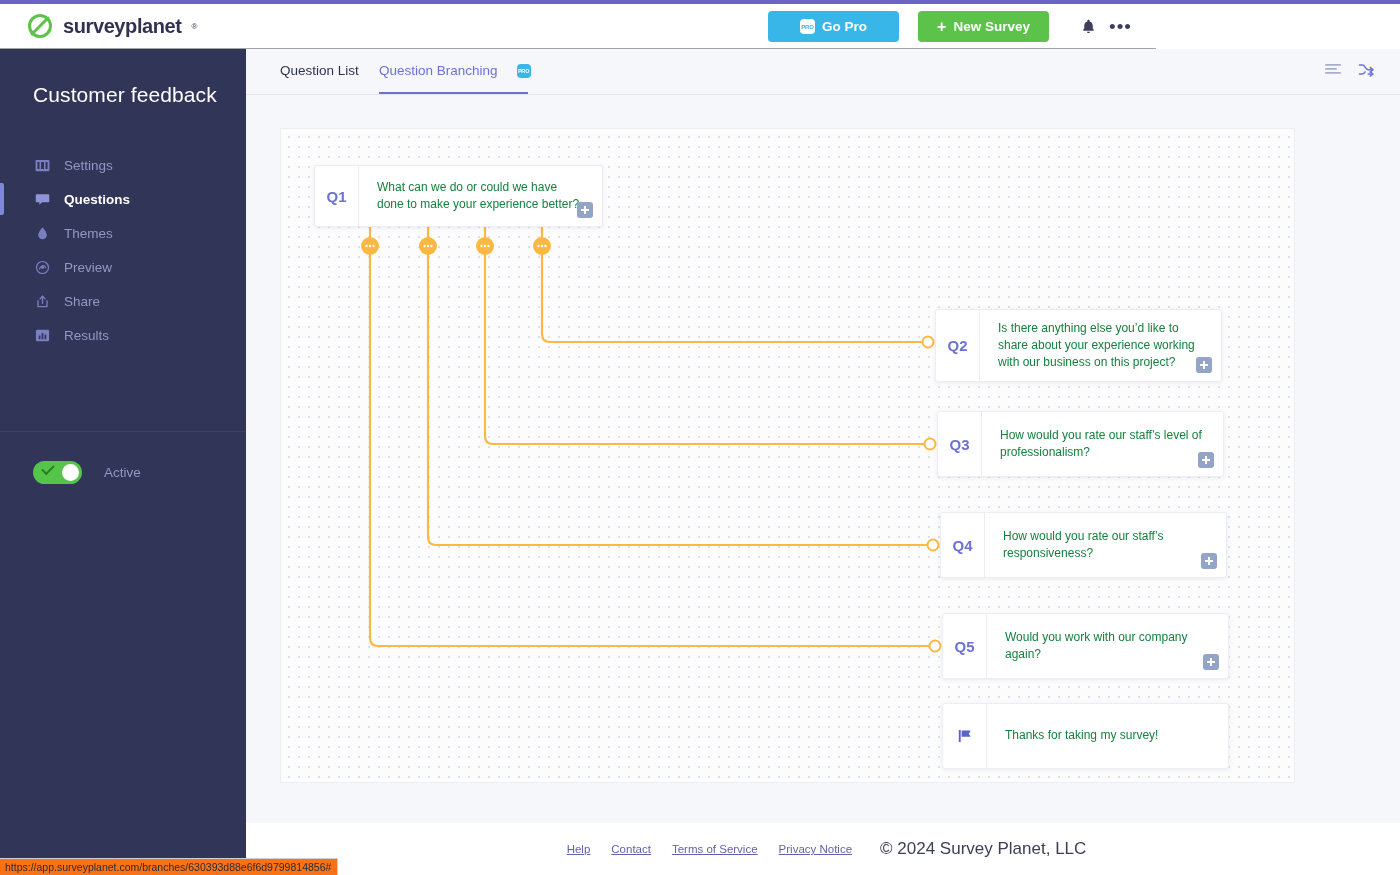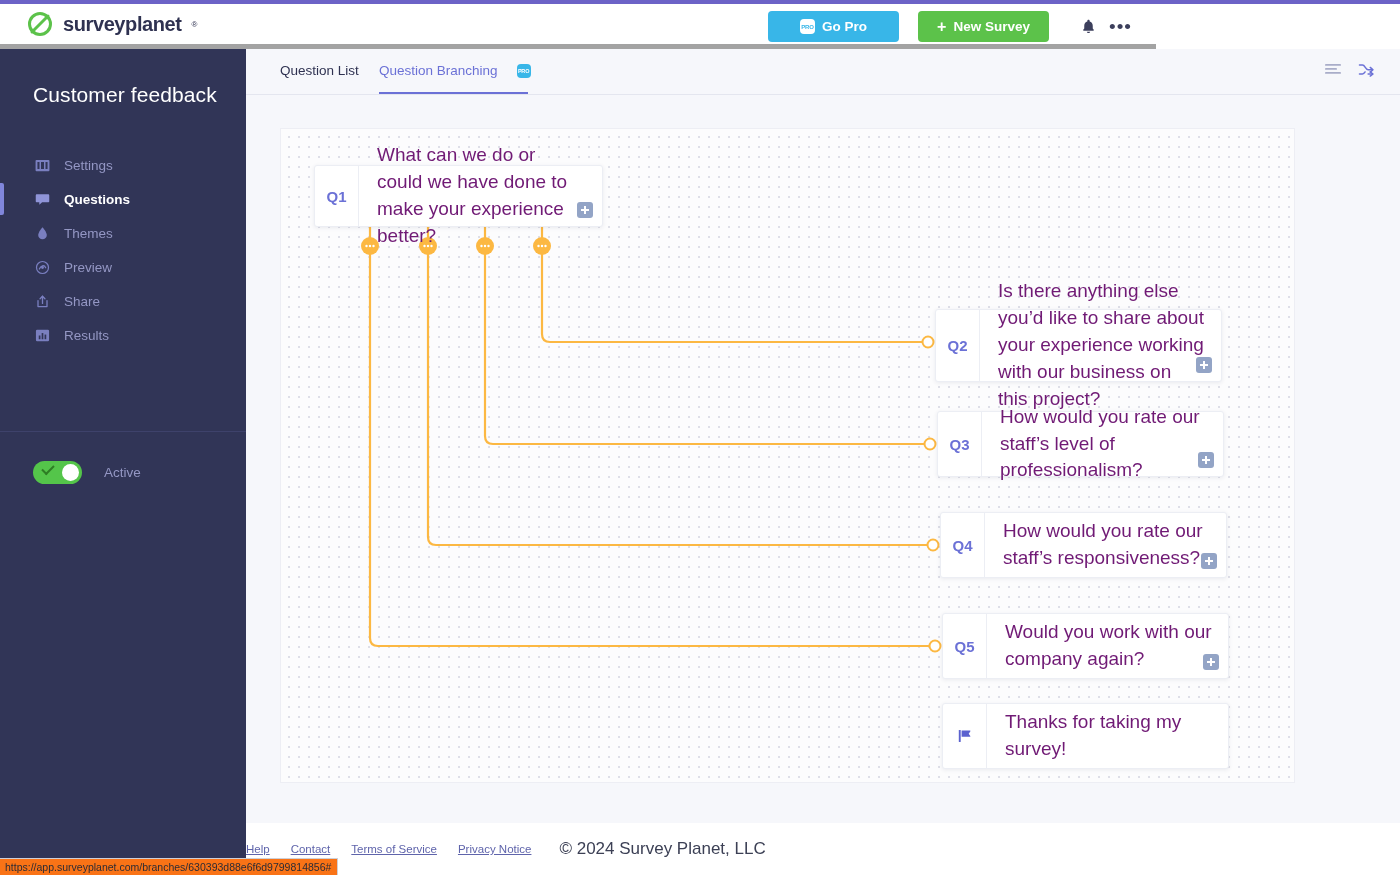--- a/index.html
+++ b/index.html
@@ -19,21 +19,21 @@
     width: 1400px; height: 4px;
     background: #6c63c7;
   }
 
   
   .topbar {
     position: absolute;
     top: 4px; left: 0;
     width: 1156px; height: 45px;
     background: #ffffff;
-    border-bottom: 5px solid #a3a3a3;
+    border-bottom: 1px solid #a3a3a3;
     display: flex;
     align-items: center;
   }
   .logo-wrap {
     display: flex;
     align-items: center;
     margin-left: 26px;
     gap: 9px;
   }
   .logo-mark {
@@ -315,23 +315,23 @@
     color: #6b71d6;
   }
   .qcard-body {
     flex: 1;
     position: relative;
     display: flex;
     align-items: center;
     padding: 12px 16px 12px 18px;
   }
   .qcard-text {
-    font-size: 19px;
+    font-size: 12px;
     line-height: 1.42;
-    color: #701a75;
+    color: #15803d;
   }
   .add-btn {
     position: absolute;
     right: 9px; bottom: 8px;
     width: 16px; height: 16px;
     background: #93a4c6;
     border-radius: 3px;
     display: flex;
     align-items: center;
     justify-content: center;
@@ -359,22 +359,24 @@
     color: #5b62cf;
   }
 
   
   .footer {
     position: absolute;
     bottom: 0; left: 246px;
     width: 1154px; height: 52px;
     display: flex;
     align-items: center;
+    justify-content: center;
     gap: 21px;
     background: #ffffff;
+    padding-left: 7px;
   }
   .footer a {
     font-size: 11.5px;
     color: #5f64ab;
     text-decoration: underline;
     cursor: pointer;
   }
   .footer .copyright {
     font-size: 17px;
     color: #3c4055;

